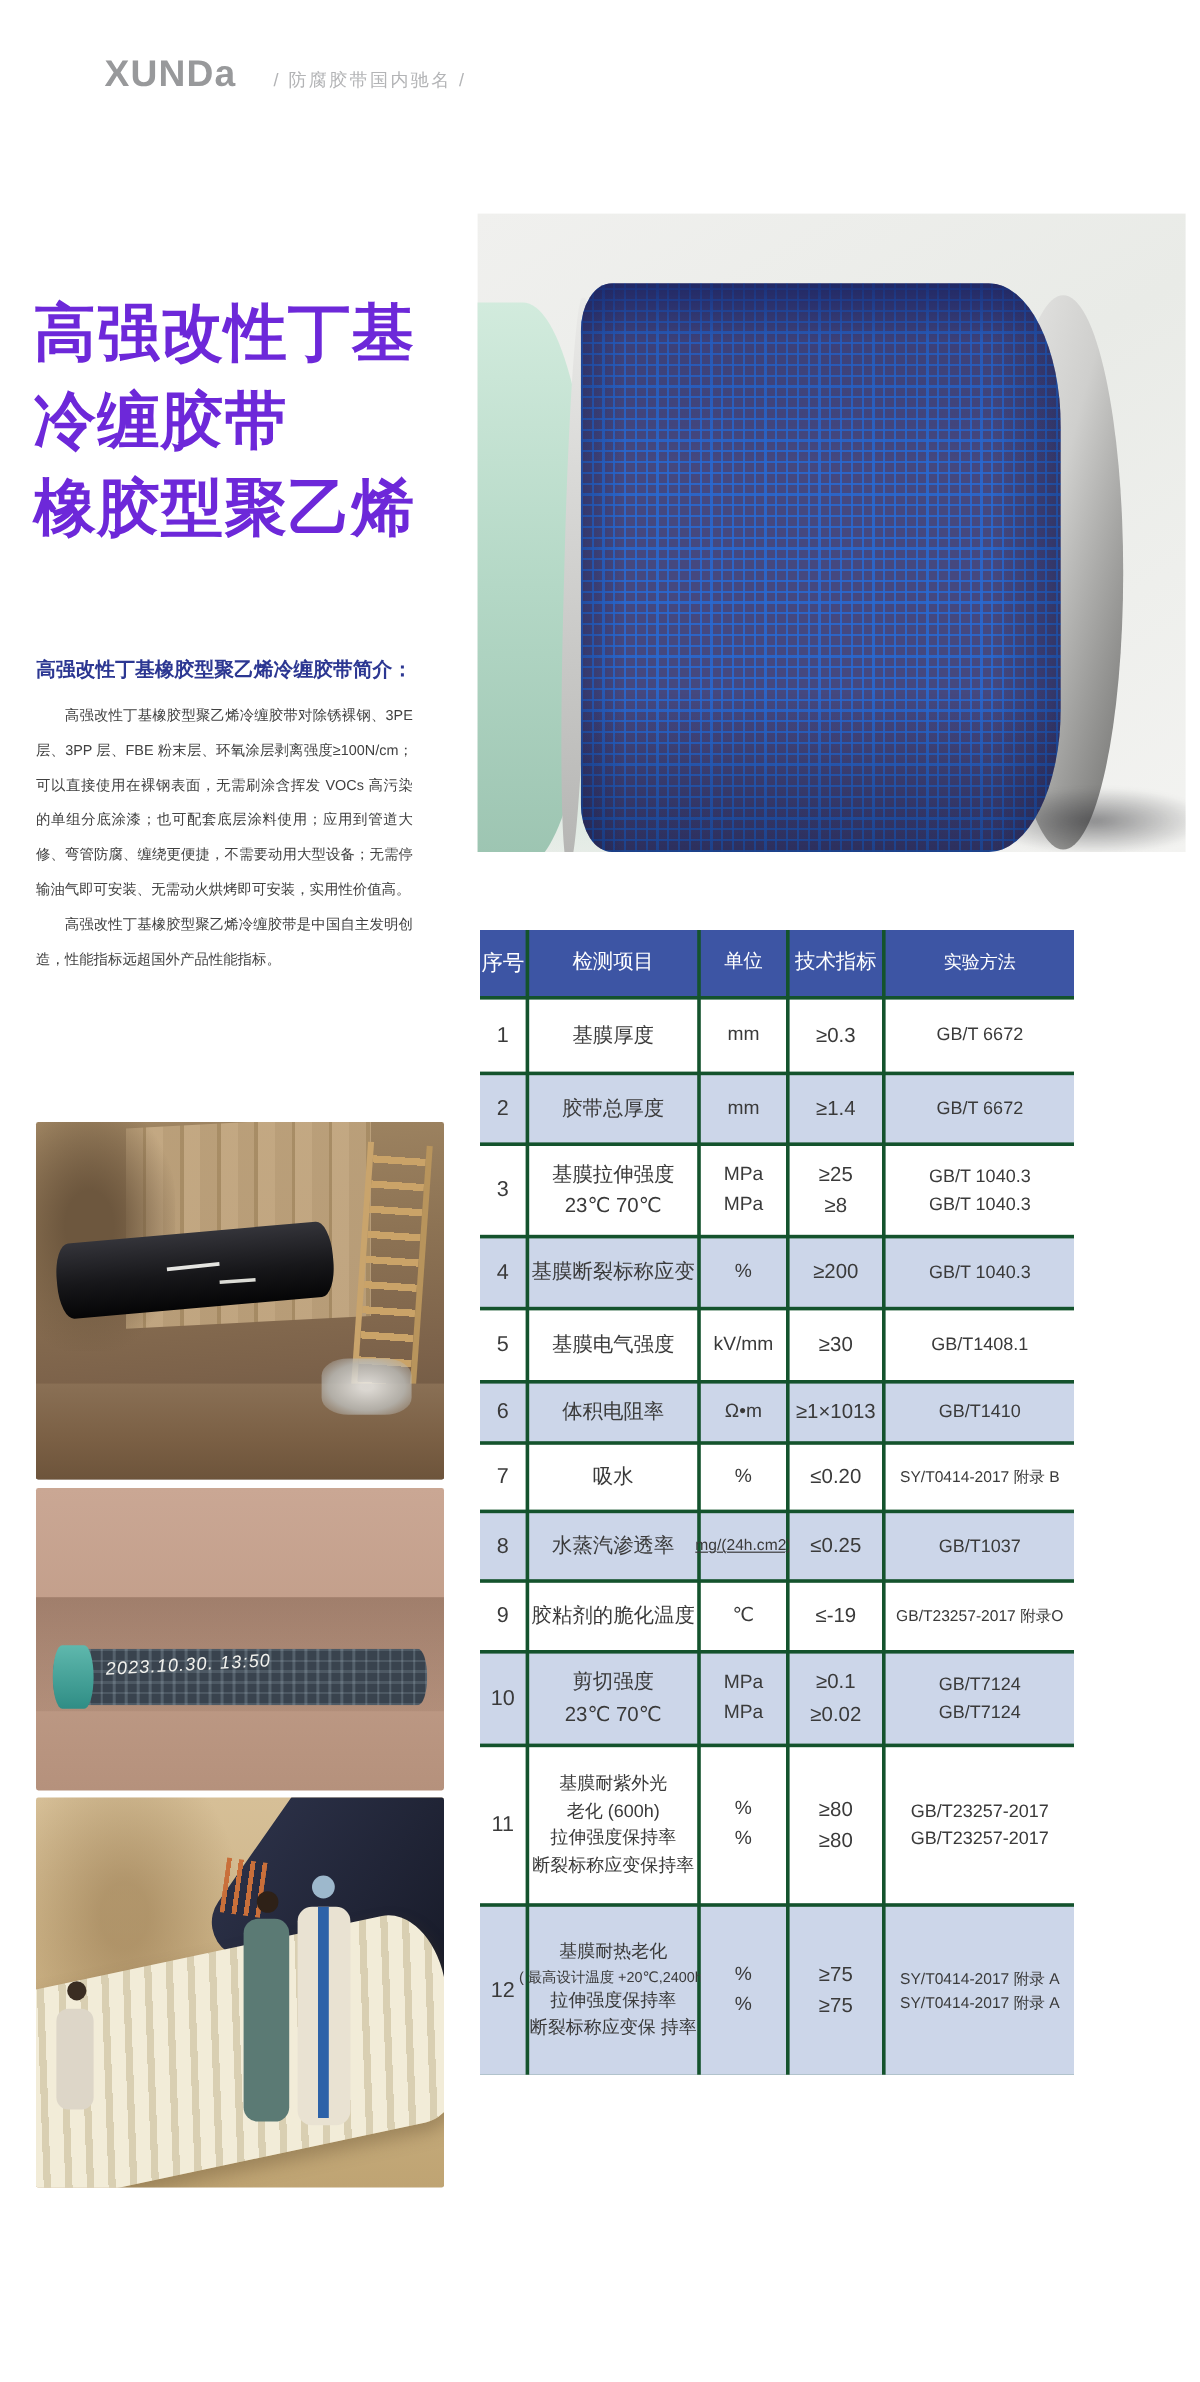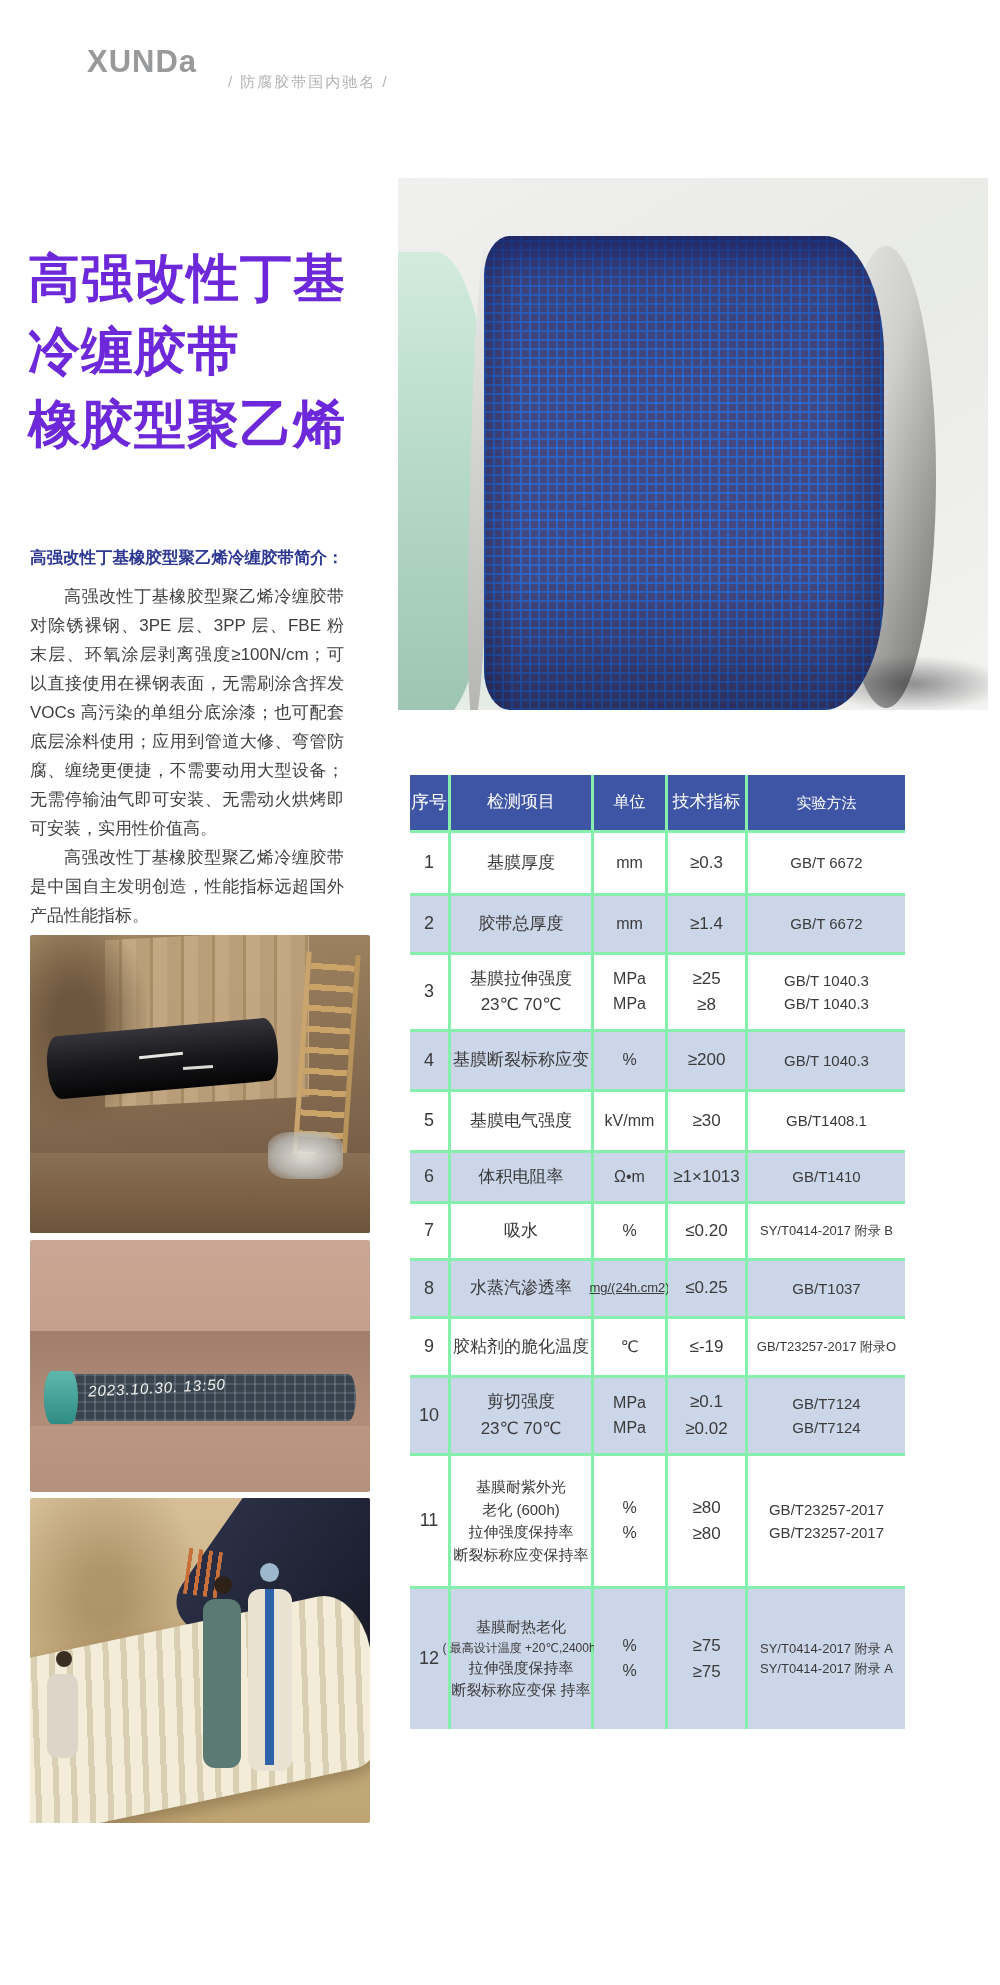--- a/index.html
+++ b/index.html
@@ -2,31 +2,31 @@
 <html><head>
 <meta charset="utf-8">
 <style>
   html,body{margin:0;padding:0;background:#ffffff;}
   .page{position:relative;width:1000px;height:1985px;background:#ffffff;overflow:hidden;
         font-family:"Liberation Sans","DejaVu Sans",sans-serif;color:#3f3f3f;}
 
   
   #logo{position:absolute;left:87px;top:44px;font-size:31px;font-weight:700;
         color:#98999b;letter-spacing:1px;}
-  #tagline{position:absolute;left:228px;top:73px;font-size:15px;color:#b3b4b6;letter-spacing:2px;}
+  #tagline{position:absolute;left:228px;top:58px;font-size:15px;color:#b3b4b6;letter-spacing:2px;}
 
   
   #title{position:absolute;left:28px;top:242px;font-size:52px;line-height:73px;
          font-weight:900;color:#6d28d9;letter-spacing:1px;}
   #title .tline{display:block;}
 
   
   #intro{position:absolute;left:30px;top:547px;width:314px;}
   #intro h2{margin:0 0 13px 0;font-size:16.5px;font-weight:700;color:#2c3792;}
-  #intro p{margin:0;font-size:17px;line-height:29px;text-align:justify;
+  #intro p{margin:0;font-size:12px;line-height:29px;text-align:justify;
            text-indent:2em;color:#404040;}
 
   
   .photo{position:absolute;left:30px;width:340px;overflow:hidden;border-radius:2px;background:#c9b79b;}
   .photo *{position:absolute;}
   #photo1{top:935px;height:298px;background:linear-gradient(175deg,#a08663 0%,#8d7354 35%,#7c624a 68%,#63503c 100%);}
   #photo1 .planks{left:22%;top:0;width:60%;height:56%;opacity:.9;transform:skewY(-3deg);
      background:repeating-linear-gradient(90deg,#bda27c 0 14px,#a98e66 14px 17px,#c7ac86 17px 31px);}
   #photo1 .dirt-l{left:-8%;top:-6%;width:42%;height:70%;border-radius:40%;
      background:radial-gradient(ellipse,#6d573e 20%,rgba(109,87,62,0) 75%);}
@@ -92,24 +92,24 @@
      background-color:#45487f;
      background-image:
        repeating-linear-gradient(90deg,rgba(40,105,210,.85) 0 1.8px,rgba(0,0,0,0) 1.8px 9px),
        repeating-linear-gradient(0deg,rgba(40,105,210,.85) 0 1.8px,rgba(0,0,0,0) 1.8px 9px);}
   #productPhoto .roll::before{content:'';position:absolute;inset:0;border-radius:inherit;
      background:
        linear-gradient(180deg,rgba(23,32,94,.78) 0%,rgba(23,32,94,.18) 10%,rgba(0,0,0,0) 32%,rgba(0,0,30,0) 72%,rgba(5,8,40,.38) 100%),
        linear-gradient(90deg,rgba(10,15,60,.28) 0%,rgba(0,0,0,0) 9%,rgba(0,0,0,0) 86%,rgba(8,12,50,.30) 100%);}
 
   
-  #specTable{position:absolute;left:410px;top:775px;width:495px;display:grid;
+  #specTable{position:absolute;left:400px;top:775px;width:495px;display:grid;
      grid-template-columns:38px 140px 71px 77px 157px;
      grid-template-rows:55px 60px 56px 74px 57px 58px 48px 54px 55px 56px 75px 130px 140px;
-     gap:3px;background:#86efac;}
+     gap:3px;background:#14532d;}
   .cell{display:flex;flex-direction:column;align-items:center;justify-content:center;
      text-align:center;background:#ffffff;color:#3a3a3a;overflow:visible;}
   .cell .ln{line-height:1.55;white-space:nowrap;}
   .cell.tight .ln{line-height:1.5;}
   .th{background:#3d55a4;color:#ffffff;font-size:17px;font-weight:500;justify-content:center;}
   .shade{background:#ccd6e9;}
   .c0{font-size:18px;}
   .c1{font-size:17px;}
   .c1.tight{font-size:15px;}
   .c2{font-size:16px;}

